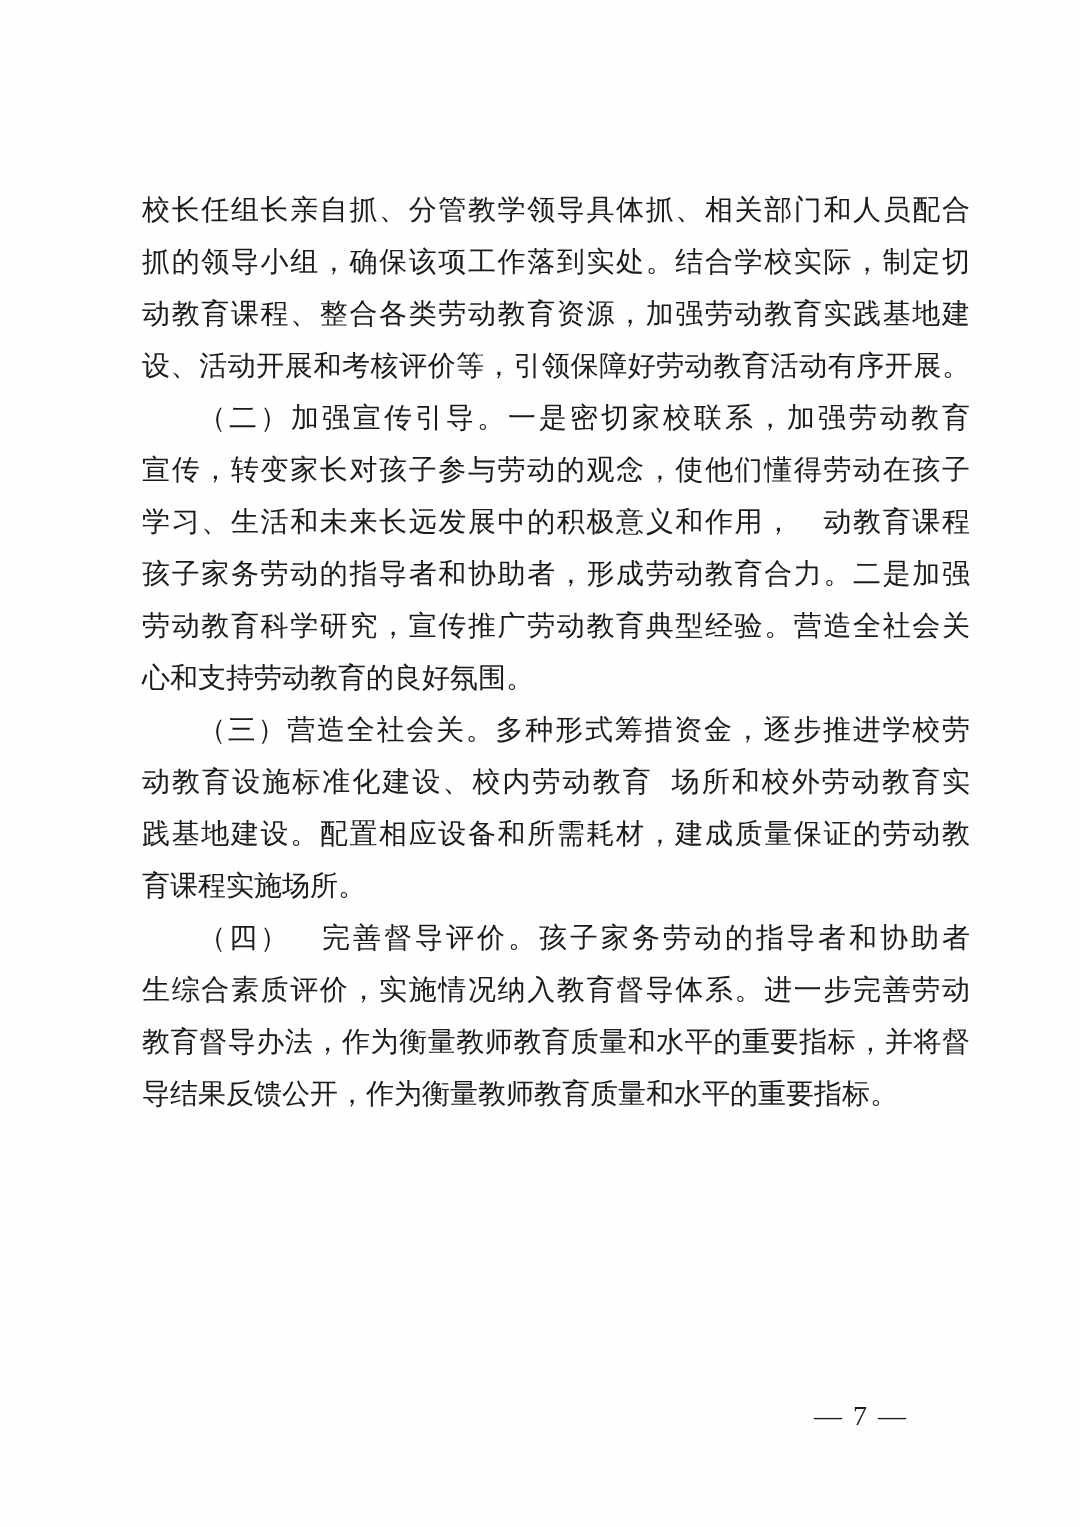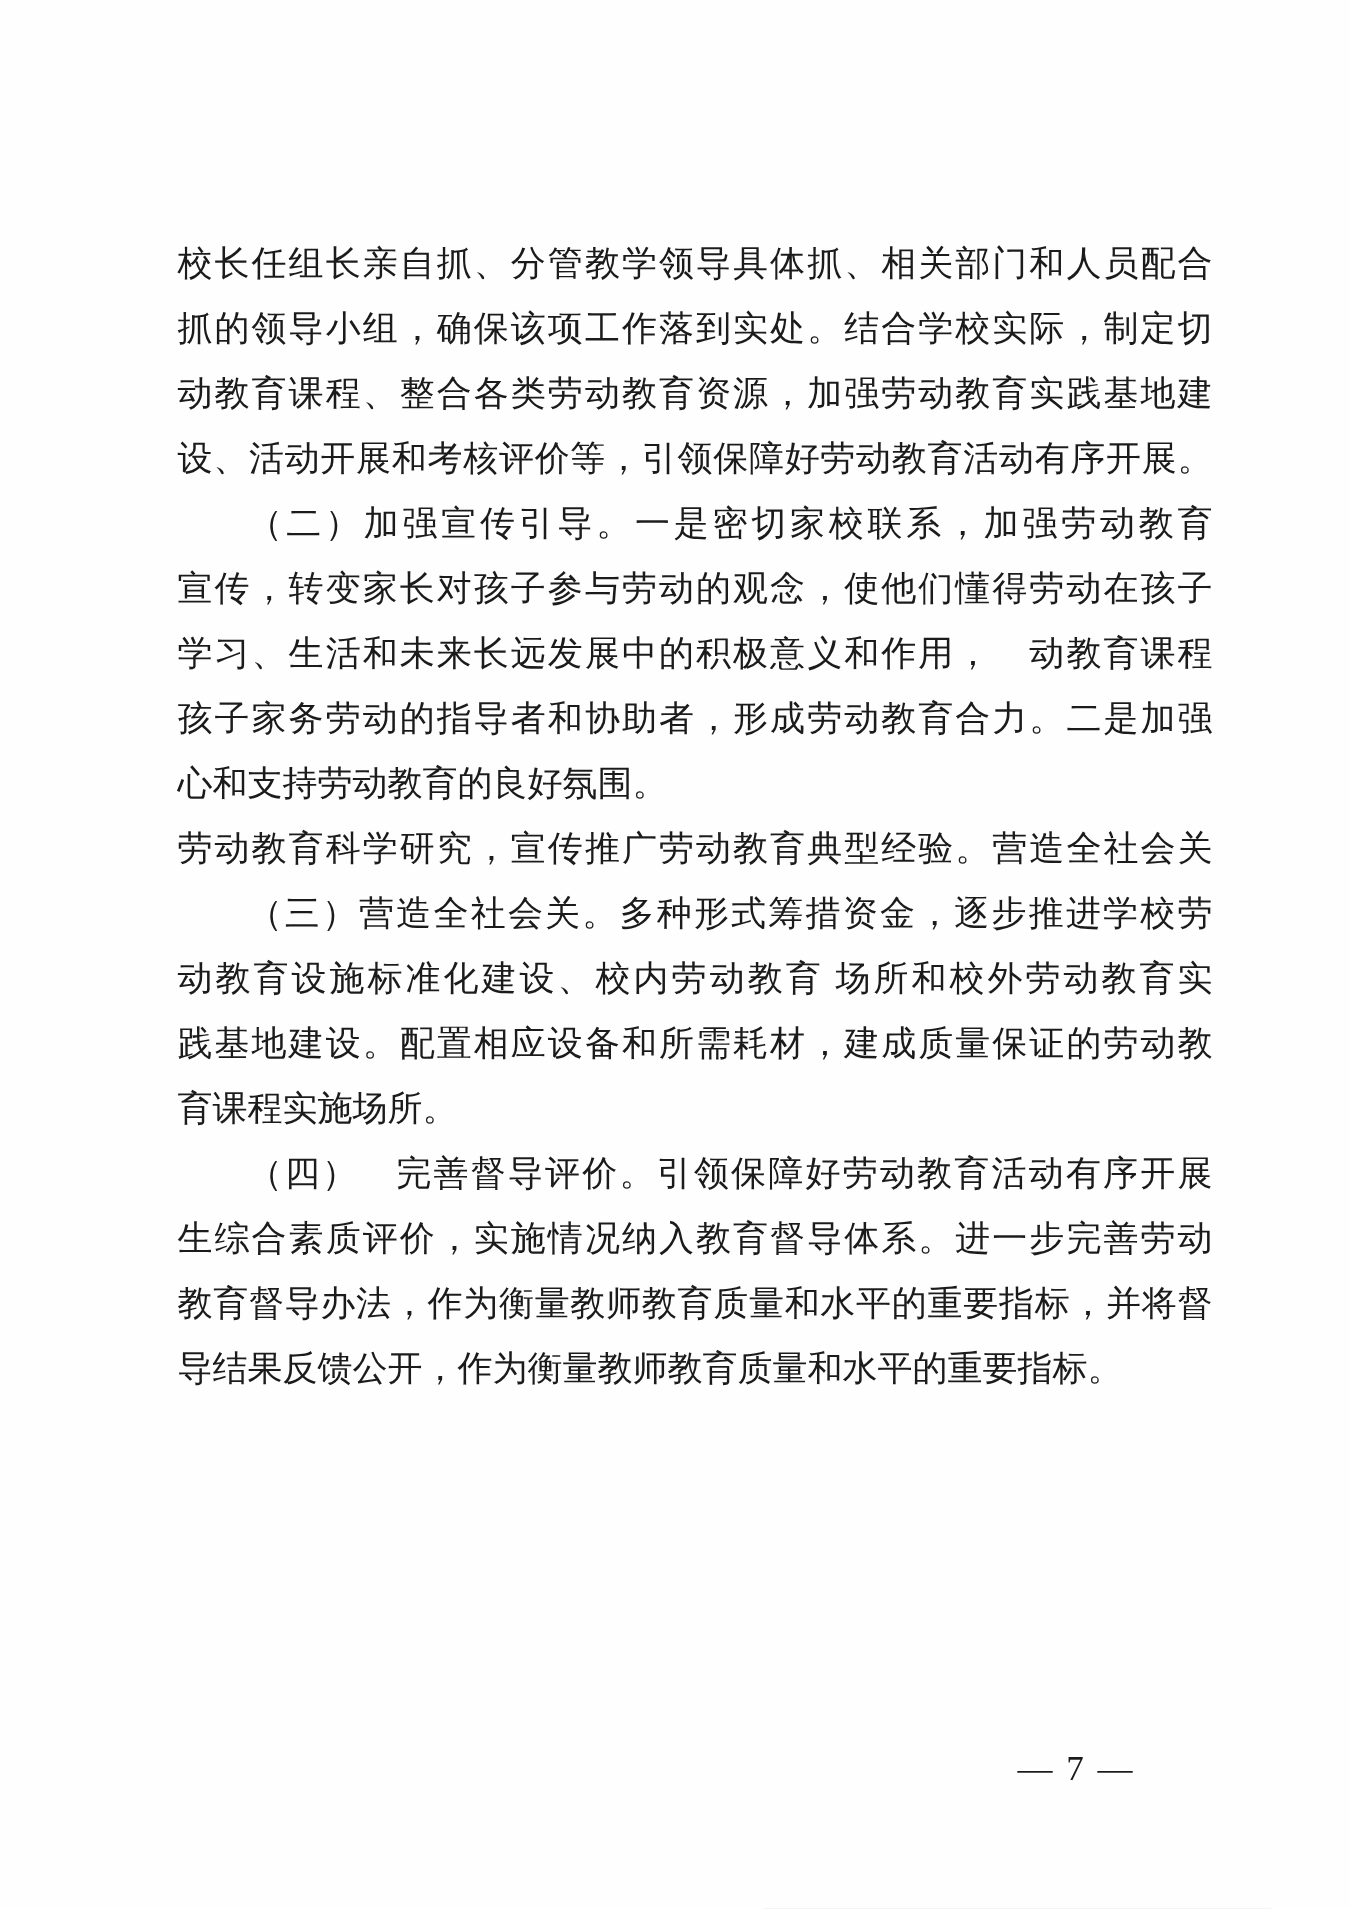--- a/index.html
+++ b/index.html
@@ -21,20 +21,21 @@
     left: 142px;
     top: 186px;
     width: 828px;
     font-size: 28px;
     line-height: 52px;
     letter-spacing: 0;
   }
   .paragraph {
     margin: 0;
     padding: 0;
+    font-family: Liberation Mono, monospace;
   }
   .line {
     text-align: justify;
     text-align-last: justify;
     height: 52px;
     overflow: visible;
   }
   .line.indent {
     text-indent: 2em;
   }
@@ -64,33 +65,33 @@
       <div class="line">抓的领导小组，确保该项工作落到实处。结合学校实际，制定切</div>
       <div class="line">动教育课程、整合各类劳动教育资源，加强劳动教育实践基地建</div>
       <div class="line">设、活动开展和考核评价等，引领保障好劳动教育活动有序开展。</div>
     </div>
 
     <div class="paragraph">
       <div class="line indent">（二）加强宣传引导。一是密切家校联系，加强劳动教育</div>
       <div class="line">宣传，转变家长对孩子参与劳动的观念，使他们懂得劳动在孩子</div>
       <div class="line">学习、生活和未来长远发展中的积极意义和作用，　动教育课程</div>
       <div class="line">孩子家务劳动的指导者和协助者，形成劳动教育合力。二是加强</div>
+      <div class="line">劳动教育科学研究，宣传推广劳动教育典型经验。营造全社会关</div>
       <div class="line last">心和支持劳动教育的良好氛围。</div>
-      <div class="line">劳动教育科学研究，宣传推广劳动教育典型经验。营造全社会关</div>
     </div>
 
     <div class="paragraph">
       <div class="line indent">（三）营造全社会关。多种形式筹措资金，逐步推进学校劳</div>
       <div class="line">动教育设施标准化建设、校内劳动教育 场所和校外劳动教育实</div>
       <div class="line">践基地建设。配置相应设备和所需耗材，建成质量保证的劳动教</div>
       <div class="line last">育课程实施场所。</div>
     </div>
 
     <div class="paragraph">
-      <div class="line indent">（四）　完善督导评价。引领保障好劳动教育活动有序开展</div>
+      <div class="line indent">（四）　完善督导评价。孩子家务劳动的指导者和协助者</div>
       <div class="line">生综合素质评价，实施情况纳入教育督导体系。进一步完善劳动</div>
       <div class="line">教育督导办法，作为衡量教师教育质量和水平的重要指标，并将督</div>
       <div class="line last">导结果反馈公开，作为衡量教师教育质量和水平的重要指标。</div>
     </div>
 
   </div>
 
   <div class="page-number">— 7 —</div>
 
 </div>

